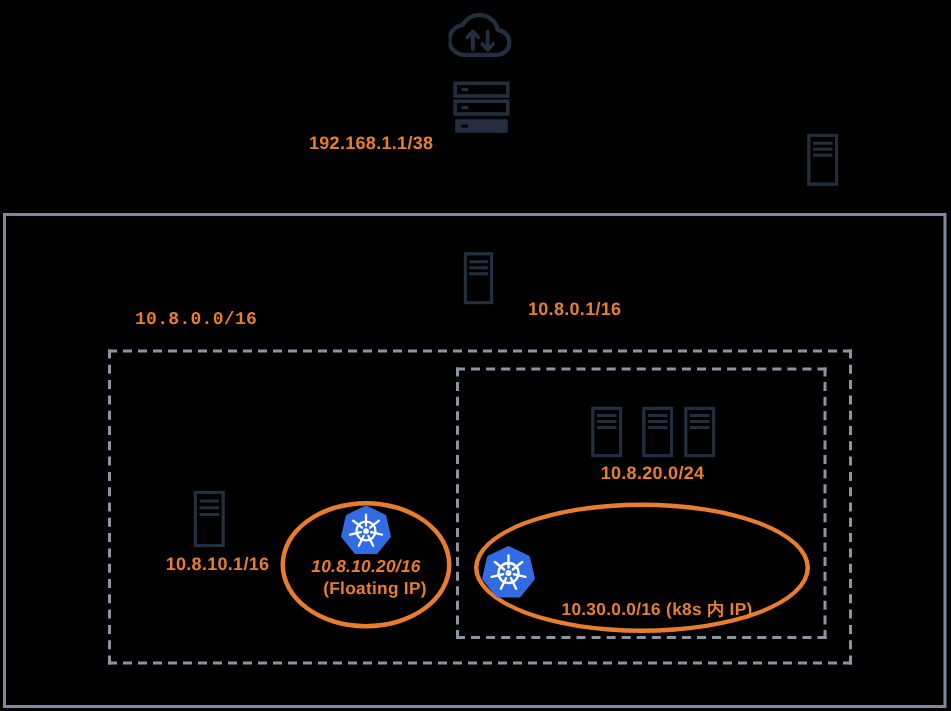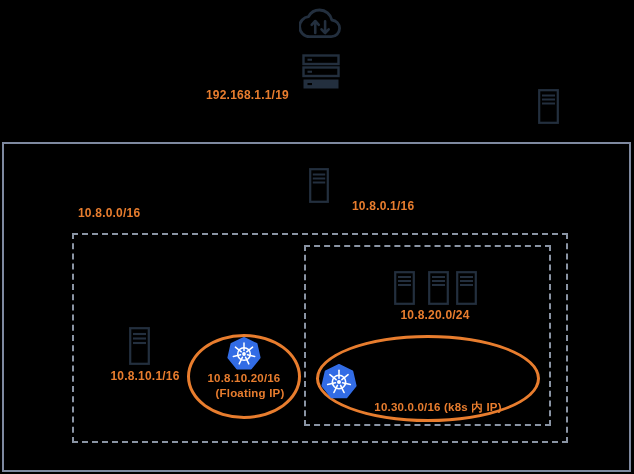--- a/index.html
+++ b/index.html
@@ -56,21 +56,21 @@
         <rect x="1.5" y="1.5" width="35" height="8.5"></rect>
         <rect x="1.5" y="13.5" width="35" height="8.5"></rect>
       </g>
       <rect x="1.5" y="25.5" width="35" height="9" fill="#232F3E"></rect>
       <rect x="5.5" y="4.7" width="4.5" height="2.1" fill="#232F3E"></rect>
       <rect x="5.5" y="16.7" width="4.5" height="2.1" fill="#232F3E"></rect>
       <rect x="5.5" y="29" width="4.5" height="2.1" fill="#000000"></rect>
     </svg>
   </div>
 
-  <div class="label" style="left:206px;top:88px;">192.168.1.1/19</div>
+  <div class="label" style="left:206px;top:88px;">192.168.1.1/38</div>
 
   <div class="abs" style="left:538px;top:89px;width:21px;height:35px;">
     <svg width="21" height="35" viewBox="0 0 21 35">
       <rect x="1.2" y="1.2" width="18.6" height="32.6" fill="none" stroke="#232F3E" stroke-width="2.2"></rect>
       <g stroke="#232F3E" stroke-width="2">
         <line x1="4" y1="6.5" x2="17" y2="6.5"></line>
         <line x1="4" y1="10.5" x2="17" y2="10.5"></line>
         <line x1="4" y1="14.5" x2="17" y2="14.5"></line>
       </g>
     </svg>
@@ -85,21 +85,21 @@
       <g stroke="#232F3E" stroke-width="2">
         <line x1="3.8" y1="6.5" x2="16.2" y2="6.5"></line>
         <line x1="3.8" y1="10.5" x2="16.2" y2="10.5"></line>
         <line x1="3.8" y1="14.5" x2="16.2" y2="14.5"></line>
       </g>
     </svg>
   </div>
 
   <div class="label" style="left:352px;top:199px;">10.8.0.1/16</div>
 
-  <div class="label" style="left:78px;top:206px;">10.8.0.0/16</div>
+  <div class="label" style="left:90px;top:206px;font-family:Liberation Mono, monospace;">10.8.0.0/16</div>
 
   <div class="box-dash" style="left:72px;top:233px;width:496px;height:210px;"></div>
 
   <div class="box-dash" style="left:304px;top:245px;width:247px;height:181px;"></div>
 
   <div class="abs" style="left:129px;top:327px;width:21px;height:38px;">
     <svg width="21" height="38" viewBox="0 0 21 38">
       <rect x="1.2" y="1.2" width="18.6" height="35.6" fill="none" stroke="#232F3E" stroke-width="2.2"></rect>
       <g stroke="#232F3E" stroke-width="2.1">
         <line x1="4" y1="7" x2="17" y2="7"></line>
@@ -123,21 +123,21 @@
         <line x1="20.4" y1="17.8" x2="27.7" y2="19.4"></line>
         <line x1="18.5" y1="20.2" x2="21.8" y2="26.9"></line>
         <line x1="15.5" y1="20.2" x2="12.2" y2="26.9"></line>
         <line x1="13.6" y1="17.8" x2="6.3" y2="19.4"></line>
         <line x1="14.3" y1="14.8" x2="8.4" y2="10.1"></line>
       </g>
       <circle cx="17" cy="17" r="1.9" fill="#ffffff"></circle>
     </svg>
   </div>
 
-  <div class="label small center" style="left:244px;top:371px;">10.8.10.20/16</div>
+  <div class="label small center" style="left:244px;top:371px;font-style:italic;">10.8.10.20/16</div>
   <div class="label small center" style="left:244px;top:386px;padding-left:12px;">(Floating IP)</div>
 
   <div class="abs" style="left:394px;top:271px;width:21px;height:34px;">
     <svg width="21" height="34" viewBox="0 0 21 34">
       <rect x="1.2" y="1.2" width="18.6" height="31.6" fill="none" stroke="#232F3E" stroke-width="2.2"></rect>
       <g stroke="#232F3E" stroke-width="2">
         <line x1="4" y1="6" x2="17" y2="6"></line>
         <line x1="4" y1="10" x2="17" y2="10"></line>
         <line x1="4" y1="14" x2="17" y2="14"></line>
       </g>

